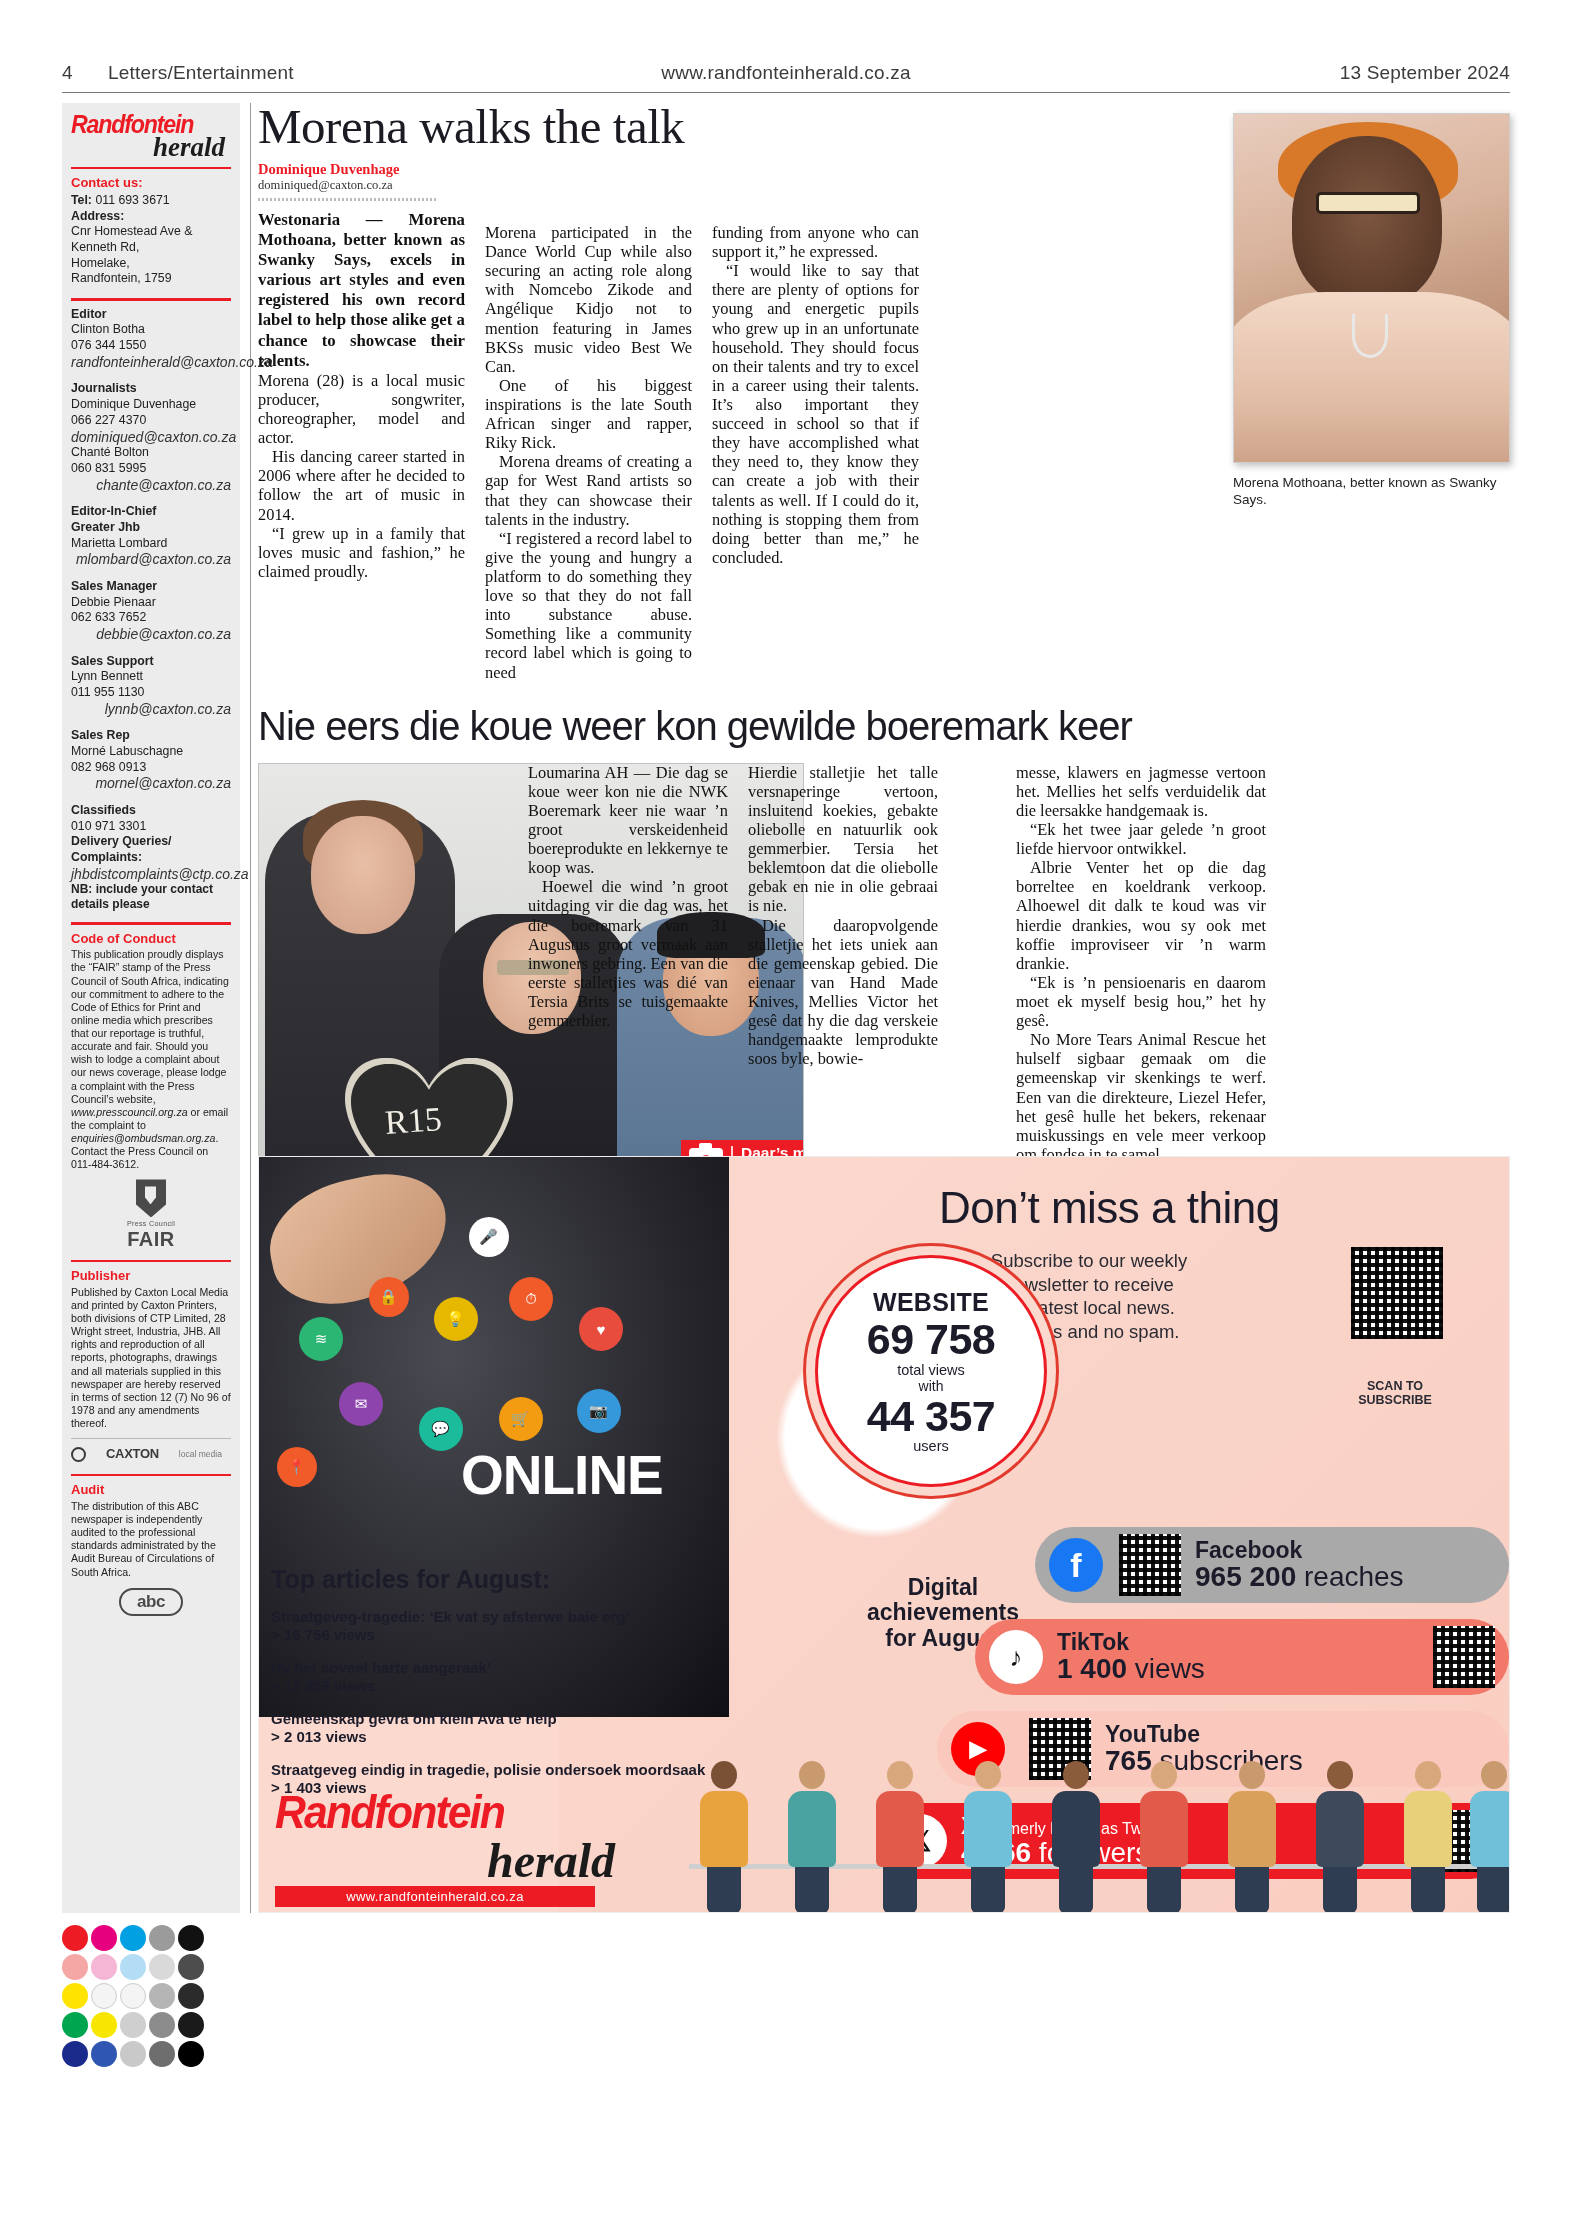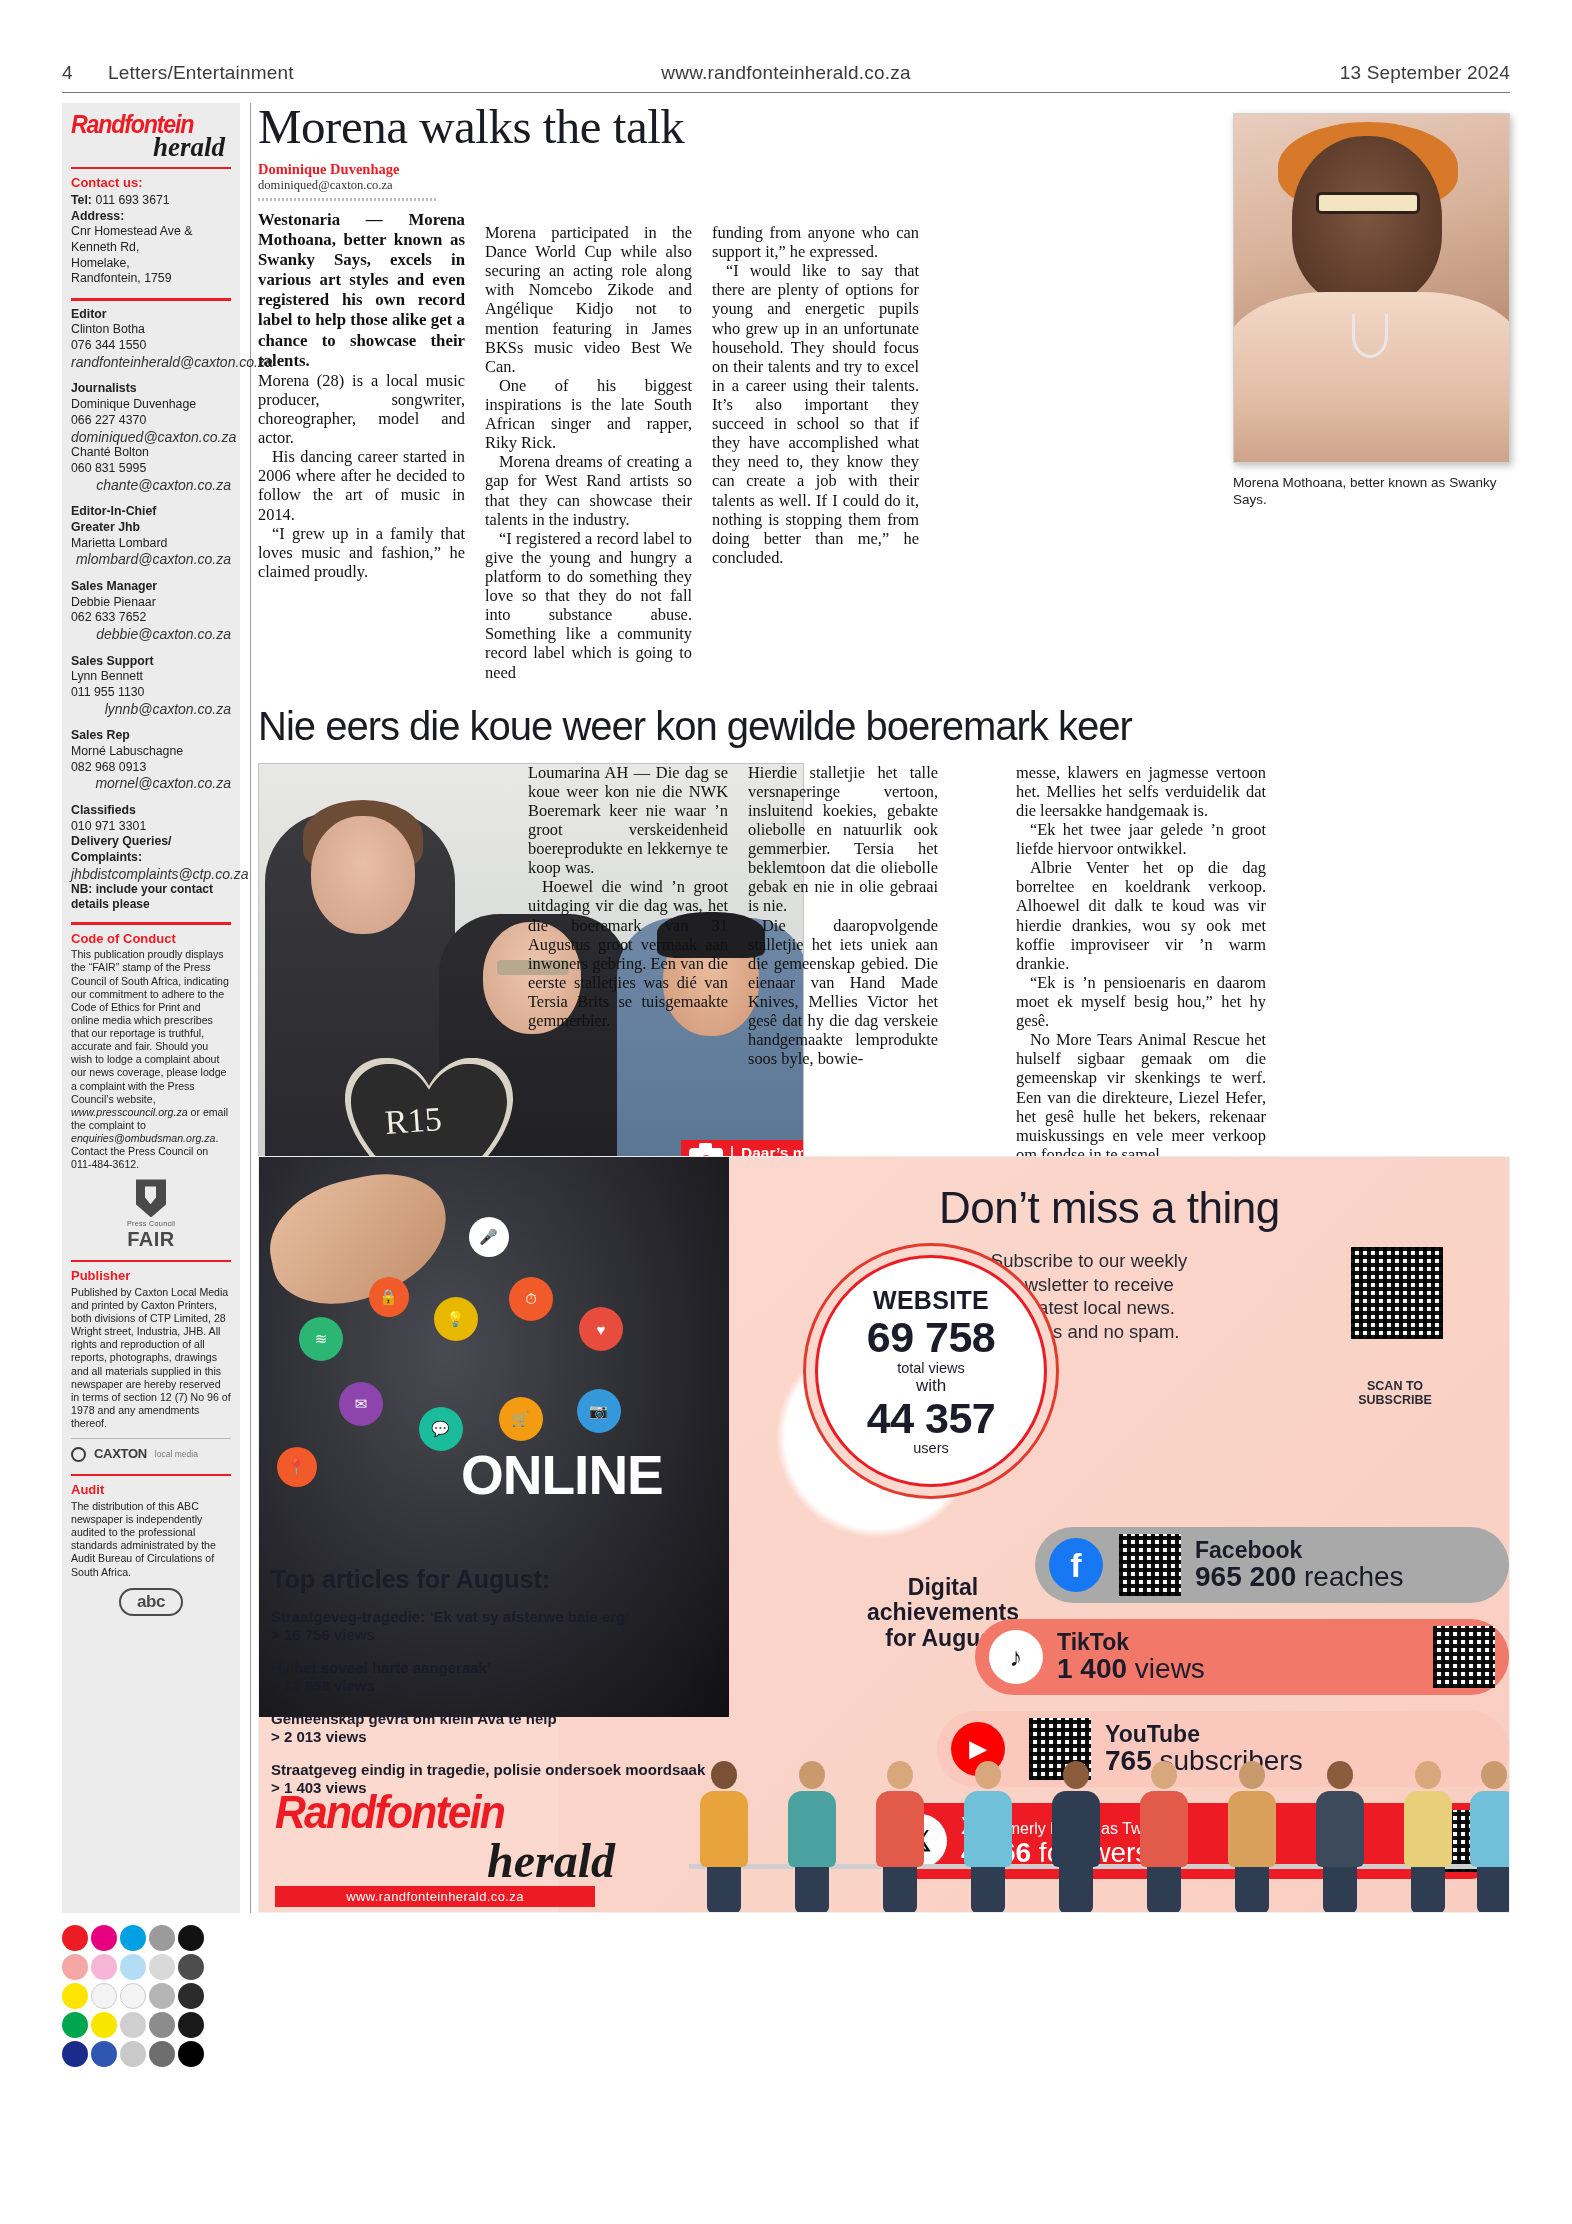--- a/index.html
+++ b/index.html
@@ -66,21 +66,21 @@
     position: relative;
   }
   .fair .shield:after{
     content:""; position:absolute; left:9px; top:7px; width:11px; height:18px;
     background:#ececec; clip-path: polygon(0 0,100% 0,100% 60%,50% 100%,0 60%);
   }
   .fair .pc { font-size: 7.2px; color:#555; letter-spacing:.3px; }
   .fair .fairw { font-size: 20px; font-weight: 700; color: #4a4a4a; letter-spacing: .5px; line-height:1; }
 
   .caxton {
-    margin: 8px 0 4px 0; display:flex; align-items:center; gap:8px;
+    margin: 8px 0 4px 0; display:flex; align-items:center; gap:20px;
     border-top:1px solid #b9b9b9; padding-top:7px;
   }
   .caxton .cmark{ width:15px;height:15px;border:2px solid #3a3a3a;border-radius:50%;}
   .caxton .ctxt{ font-size:13px;font-weight:700;color:#3a3a3a;letter-spacing:-.3px;}
   .caxton .csub{ font-size:8.5px;color:#777;}
 
   .abclogo{
     margin:9px auto 2px auto;width:64px;height:28px;border:2px solid #4a4a4a;
     border-radius:14px;display:flex;align-items:center;justify-content:center;
     font-size:17px;font-weight:700;color:#4a4a4a;letter-spacing:-.5px;
@@ -245,21 +245,21 @@
   .circle-stats{
     position:absolute; left:556px; top:98px; width:232px; height:232px;
     border-radius:50%; background:#fff;
     border:3px solid #ed1c24; display:flex; flex-direction:column;
     align-items:center; justify-content:center; color:#1b1b2a;
     box-shadow:0 0 0 9px #fbd9cf, 0 0 0 12px #e23b2e;
   }
   .cs-web{font-size:25px;font-weight:700;letter-spacing:.3px;}
   .cs-num{font-size:43px;font-weight:700;letter-spacing:-.5px;line-height:1.03;}
   .cs-small{font-size:14.5px;}
-  .cs-with{font-size:17px;}
+  .cs-with{font-size:14px;}
 
   .online-spot{position:absolute;left:202px;top:292px;width:420px;}
   .os1{font-size:55px;font-weight:700;color:#fff;letter-spacing:-1px;line-height:.95;}
   .os2{font-size:76px;font-weight:700;color:#ed1c24;letter-spacing:-2px;line-height:.92;}
 
   .digital-ach{
     position:absolute;left:604px;top:418px;width:160px;text-align:center;
     font-size:23px;font-weight:700;color:#1b1b2a;line-height:1.1;
   }
 

